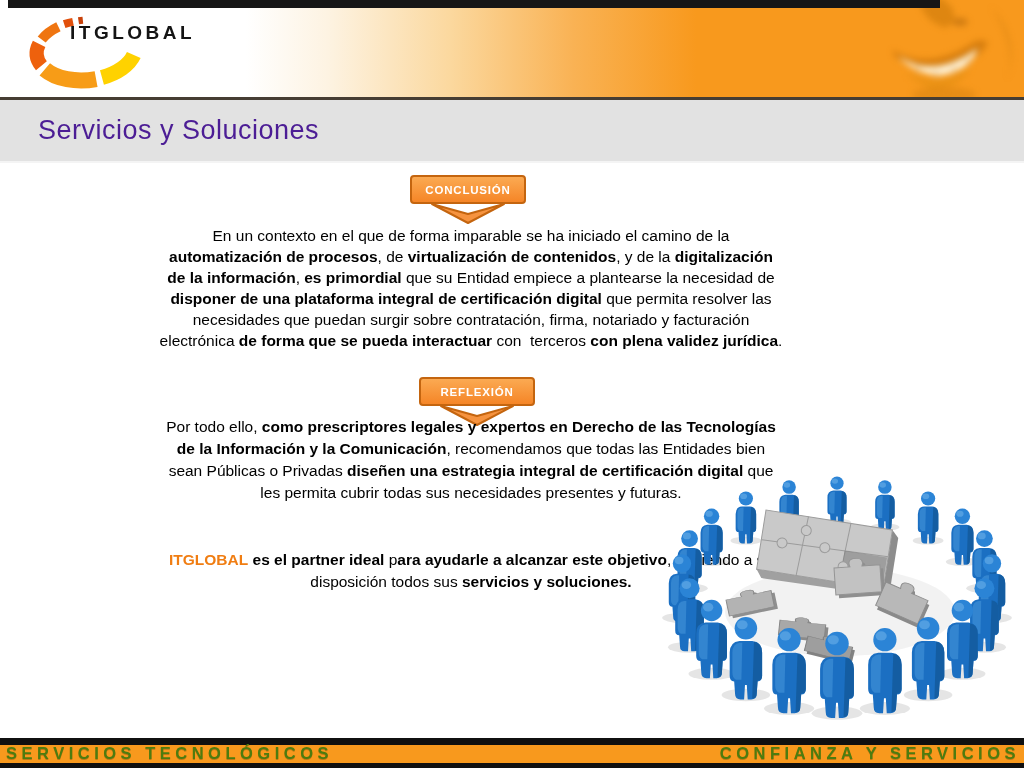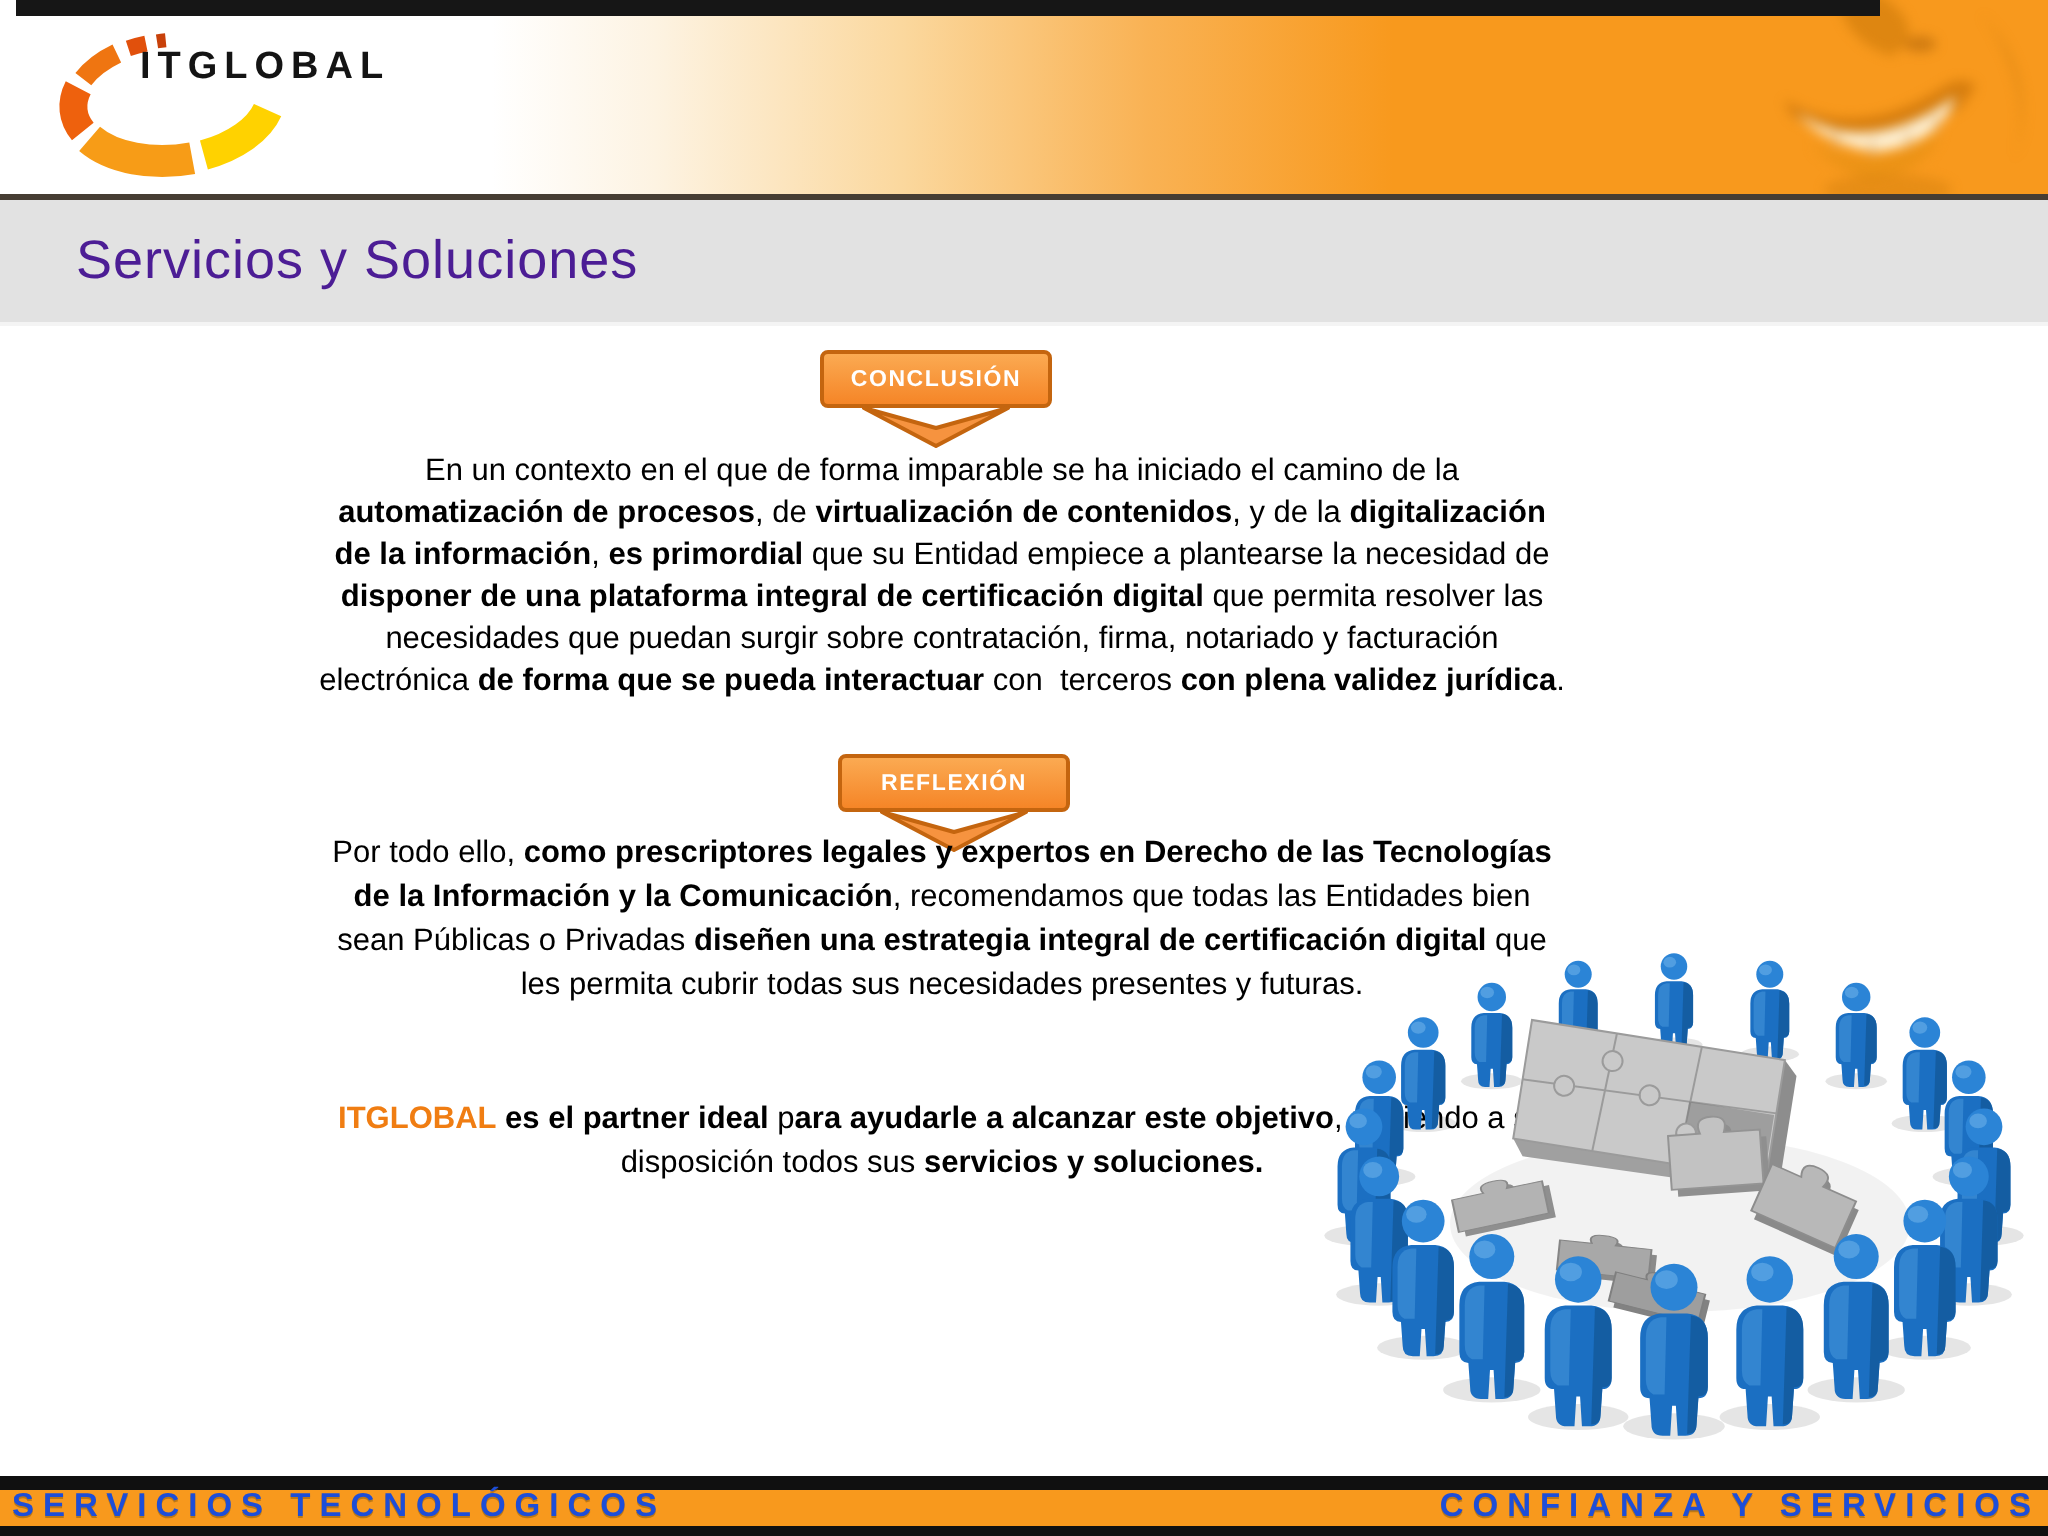--- a/index.html
+++ b/index.html
@@ -43,21 +43,21 @@
   #para2{top:416px;text-align:center;} #para2 .line{height:22px;line-height:22px;}
   #para3{top:549px;} #para3 .line{height:22px;line-height:22px;}
   
   .team-svg{position:absolute;left:640px;top:450px;}
   
   .footer-line{position:absolute;left:0;top:738px;width:1024px;height:7px;background:#101010;}
   .footer-band{position:absolute;left:0;top:745px;width:1024px;height:18px;background:#f8991d;}
   .footer-bottom{position:absolute;left:0;top:763px;width:1024px;height:5px;background:#101010;}
   .footer-text{
     position:absolute;top:744px;height:19px;line-height:19px;
-    font-weight:bold;font-size:16.5px;letter-spacing:4.5px;color:#1d4ed8;
+    font-weight:bold;font-size:16.5px;letter-spacing:4.5px;color:#4d7c0f;
     text-shadow:0 1px 0 rgba(120,80,10,0.45);
   }
   #footer-left{left:6px;}
   #footer-right{right:4px;}
 </style>
 </head>
 <body>
 
 <div class="header">
   <svg class="smile-svg" width="156" height="97" viewBox="0 0 156 97">

